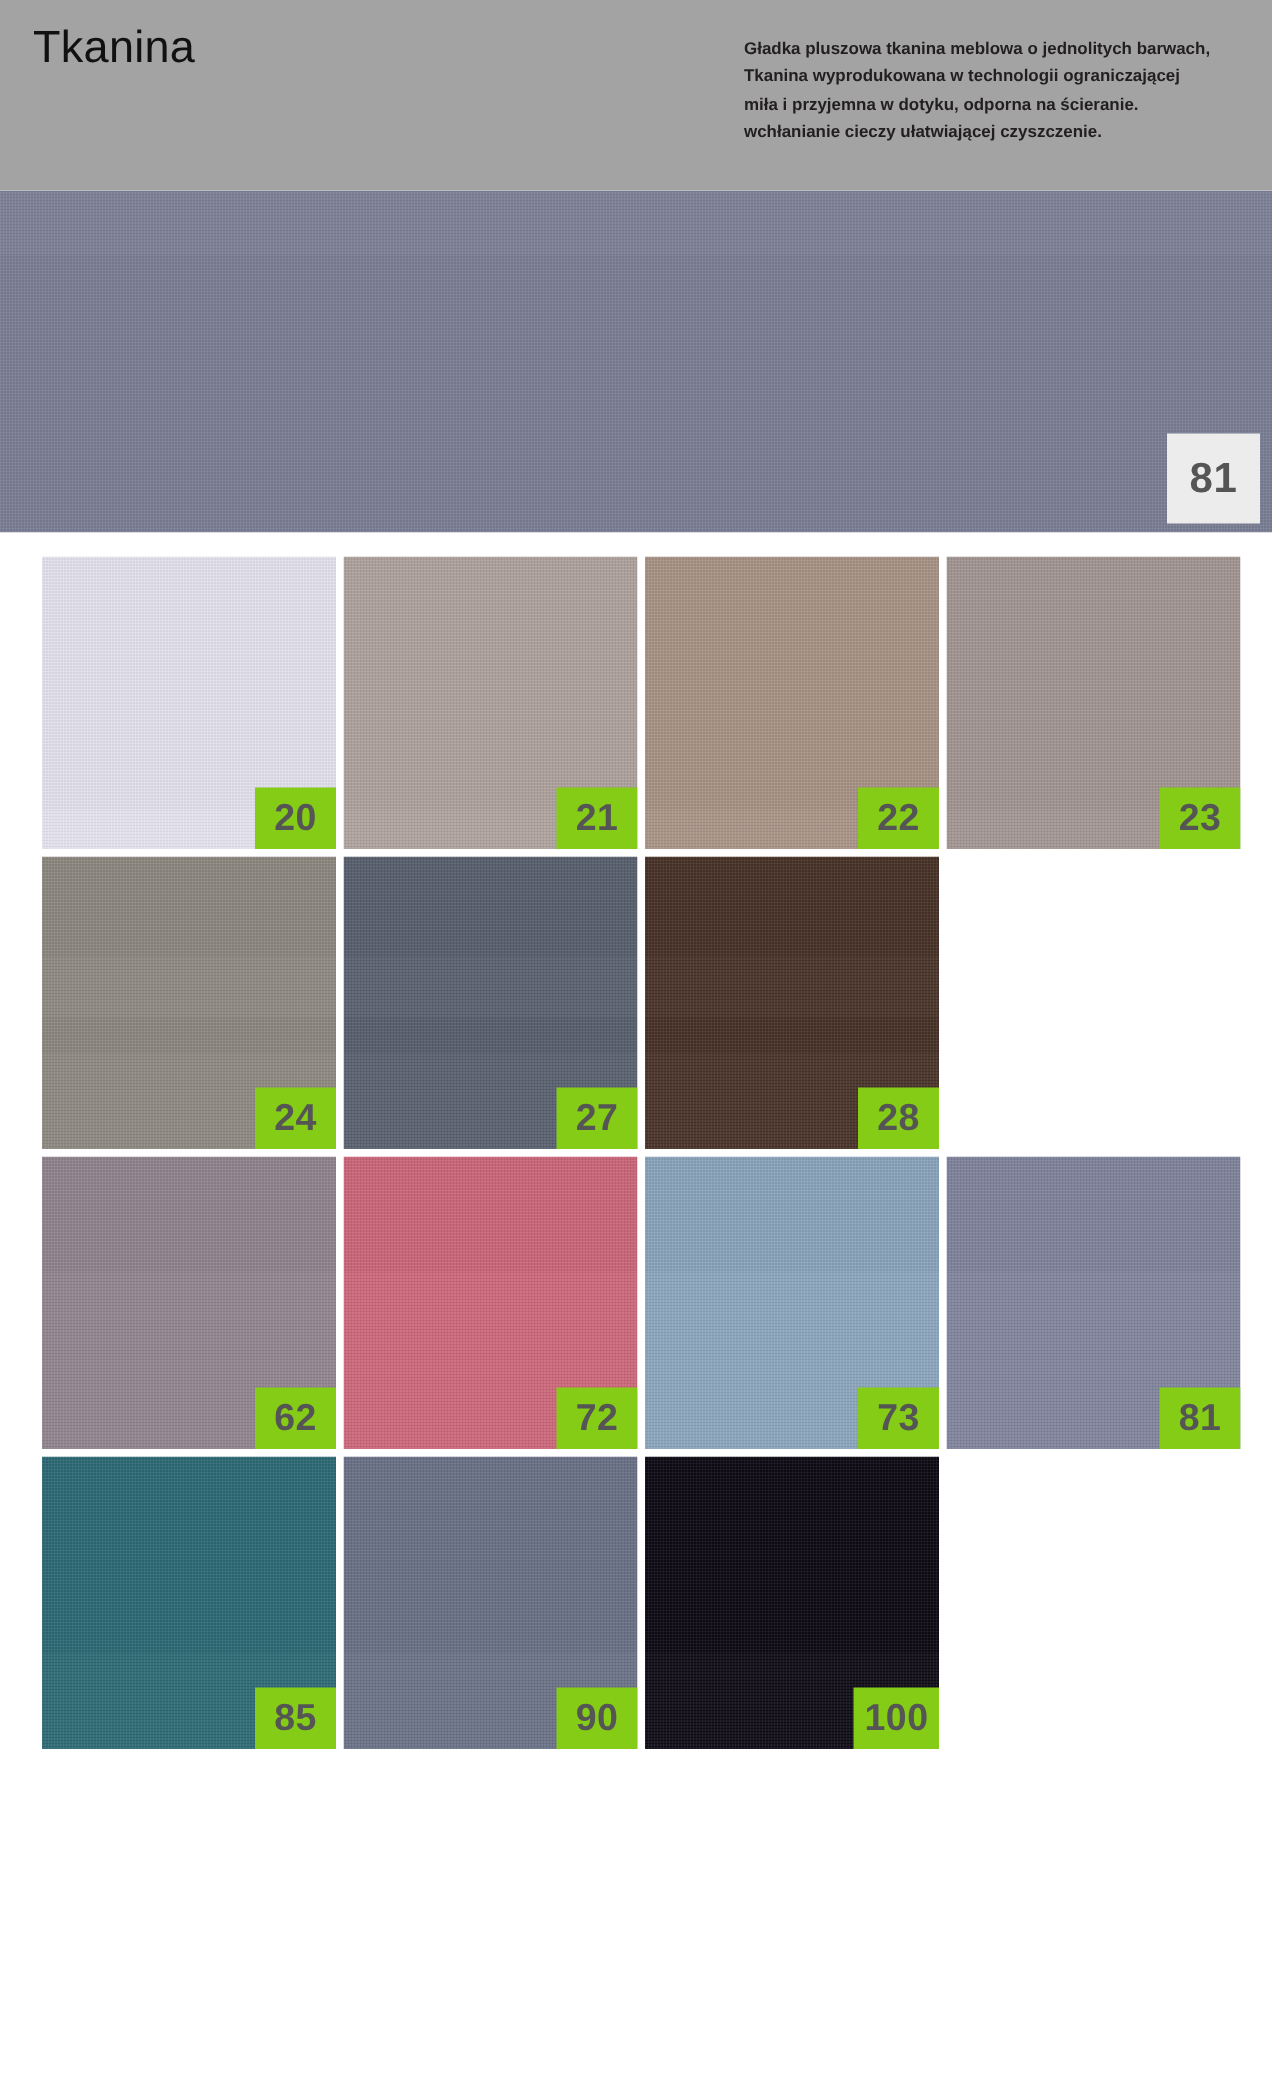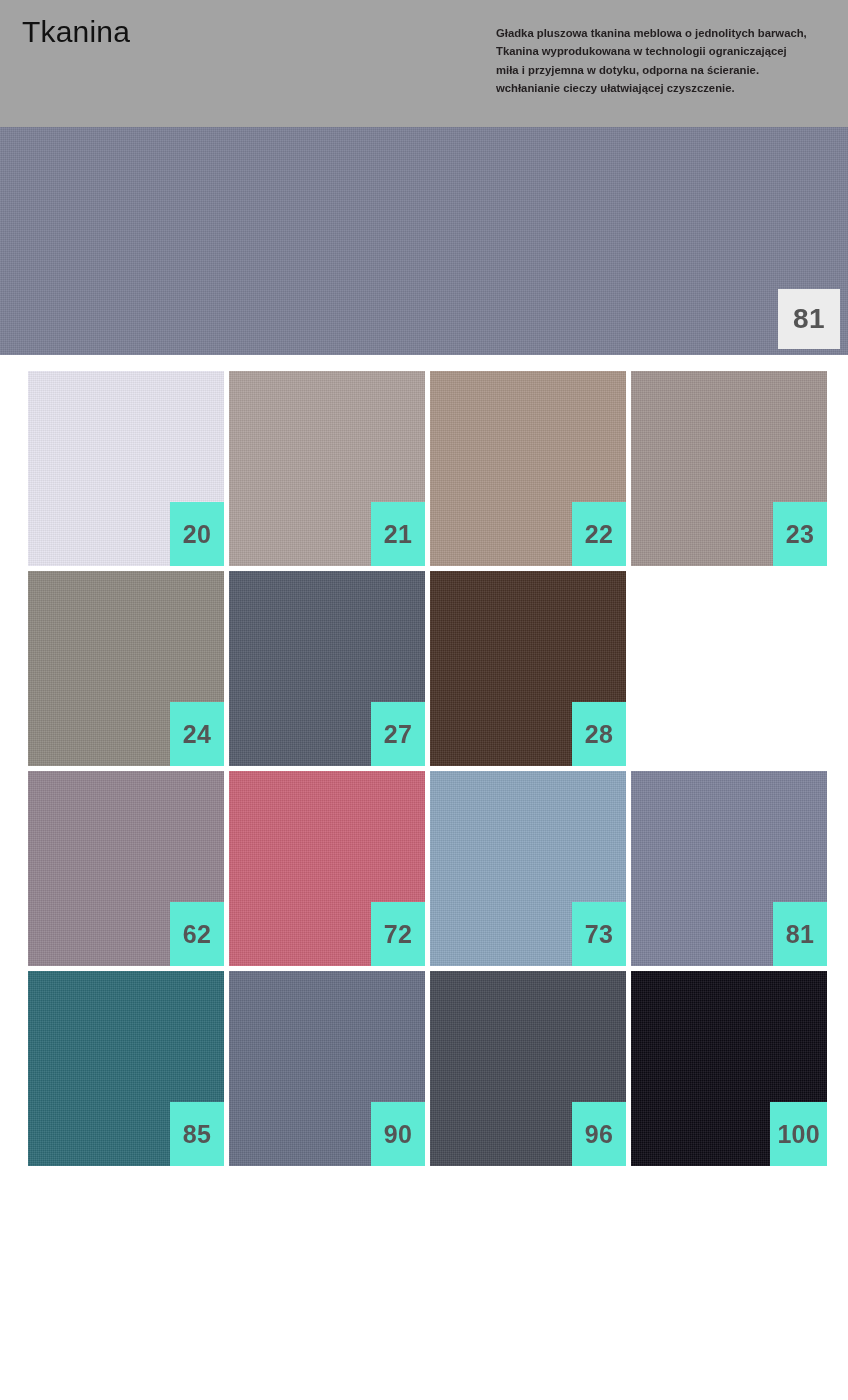--- a/index.html
+++ b/index.html
@@ -112,24 +112,24 @@
     inset: 0;
     background-image:
       repeating-linear-gradient(0deg, rgba(255,255,255,0.05) 0px, rgba(255,255,255,0.05) 1px, rgba(0,0,0,0.04) 1px, rgba(0,0,0,0.04) 2px),
       repeating-linear-gradient(90deg, rgba(255,255,255,0.055) 0px, rgba(255,255,255,0.055) 1px, rgba(0,0,0,0.032) 1px, rgba(0,0,0,0.032) 2px);
   }
   .swatch-badge {
     position: absolute;
     right: 0;
     bottom: 0;
     min-width: 54px;
-    height: 64px;
+    height: 41px;
     padding: 0 7px;
     box-sizing: border-box;
-    background: #5eead4;
+    background: #84cc16;
     display: flex;
     align-items: center;
     justify-content: center;
     font-size: 25px;
     font-weight: 700;
     color: #555555;
     letter-spacing: 0.3px;
   }
 </style>
 </head>
@@ -210,21 +210,17 @@
   <div class="grid-row">
     <div class="swatch">
       <div class="swatch-fabric" style="background-color: rgb(45, 106, 117);"></div>
       <div class="swatch-badge">85</div>
     </div>
     <div class="swatch">
       <div class="swatch-fabric" style="background-color: rgb(103, 110, 132);"></div>
       <div class="swatch-badge">90</div>
     </div>
     <div class="swatch">
-      <div class="swatch-fabric" style="background-color: rgb(70, 74, 85);"></div>
-      <div class="swatch-badge">96</div>
-    </div>
-    <div class="swatch">
       <div class="swatch-fabric" style="background-color: rgb(13, 10, 20);"></div>
       <div class="swatch-badge">100</div>
     </div>
   </div>
 </div>
 
 </body></html>

